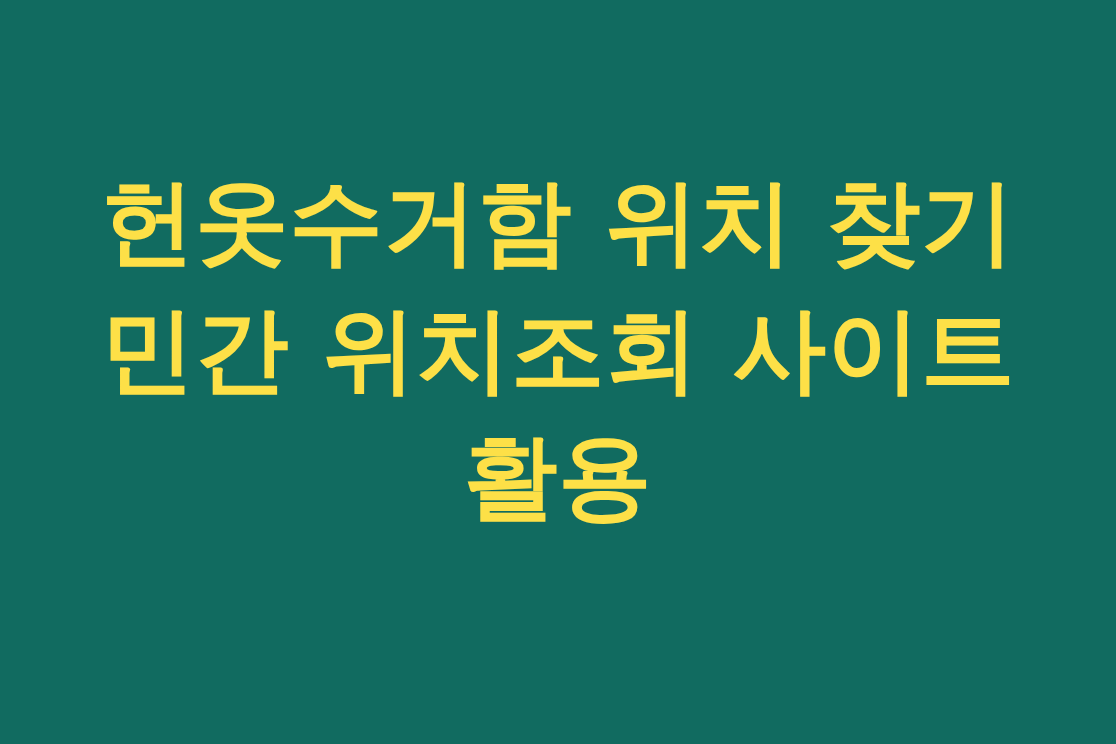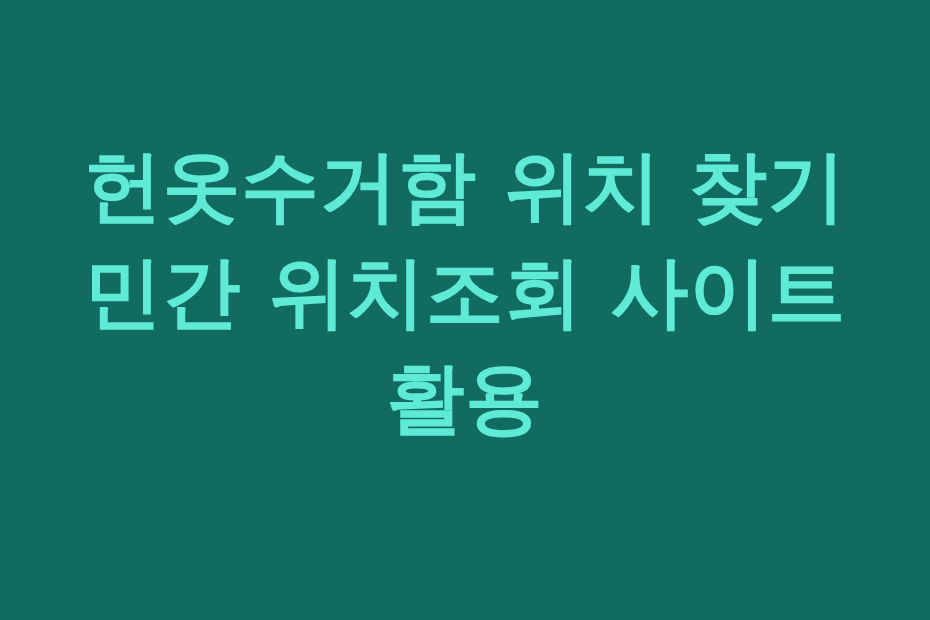--- a/index.html
+++ b/index.html
@@ -52,16 +52,16 @@
     white-space: normal;
     text-rendering: optimizeLegibility;
   }
 </style>
 </head>
 <body>
 
 <div id="banner-card" style="background: rgb(17, 107, 96);">
 
   <div id="headline-block">
-    <h1 id="headline-text" style="color: #5eead4;">헌옷수거함 위치 찾기 민간 위치조회 사이트 활용</h1>
+    <h1 id="headline-text" style="color: #fde047;">헌옷수거함 위치 찾기 민간 위치조회 사이트 활용</h1>
   </div>
 
 </div>
 
 </body></html>

